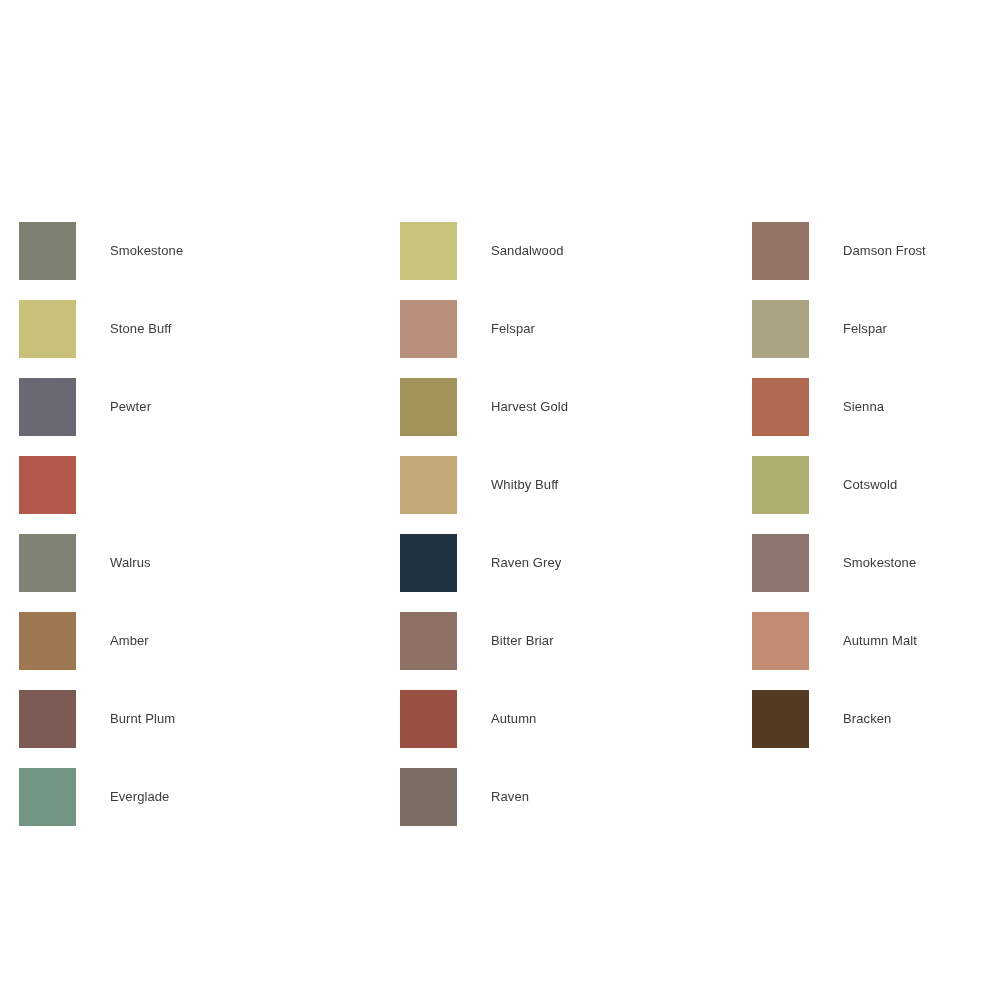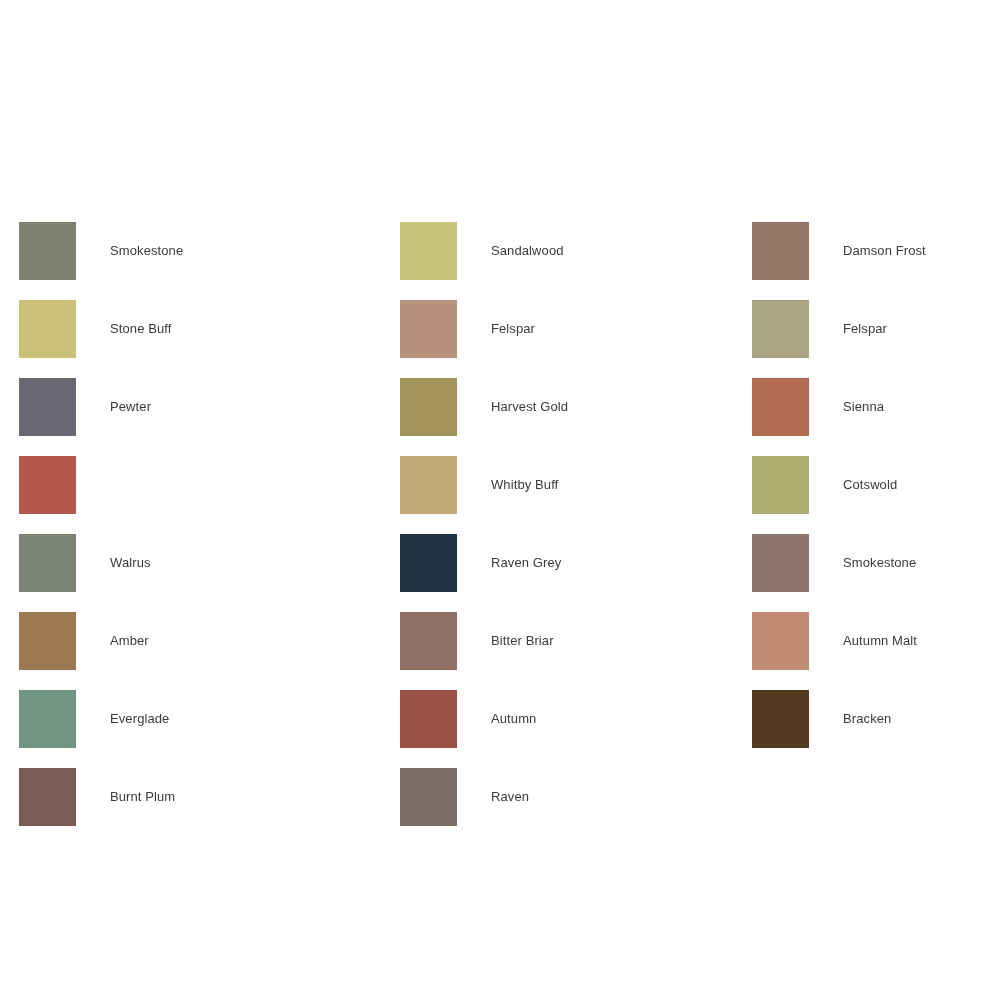--- a/index.html
+++ b/index.html
@@ -69,26 +69,26 @@
       </div>
       <div class="legend-entry">
         <div class="swatch" style="background: rgb(125, 132, 117);"></div>
         <span class="swatch-label">Walrus</span>
       </div>
       <div class="legend-entry">
         <div class="swatch" style="background: rgb(157, 120, 80);"></div>
         <span class="swatch-label">Amber</span>
       </div>
       <div class="legend-entry">
+        <div class="swatch" style="background: rgb(125, 91, 85);"></div>
+        <span class="swatch-label">Burnt Plum</span>
+      </div>
+      <div class="legend-entry">
         <div class="swatch" style="background: rgb(115, 150, 132);"></div>
         <span class="swatch-label">Everglade</span>
-      </div>
-      <div class="legend-entry">
-        <div class="swatch" style="background: rgb(125, 91, 85);"></div>
-        <span class="swatch-label">Burnt Plum</span>
       </div>
     </div>
   <div class="legend-column" id="column-2">
       <div class="legend-entry">
         <div class="swatch" style="background: rgb(200, 196, 124);"></div>
         <span class="swatch-label">Sandalwood</span>
       </div>
       <div class="legend-entry">
         <div class="swatch" style="background: rgb(184, 144, 124);"></div>
         <span class="swatch-label">Felspar</span>

